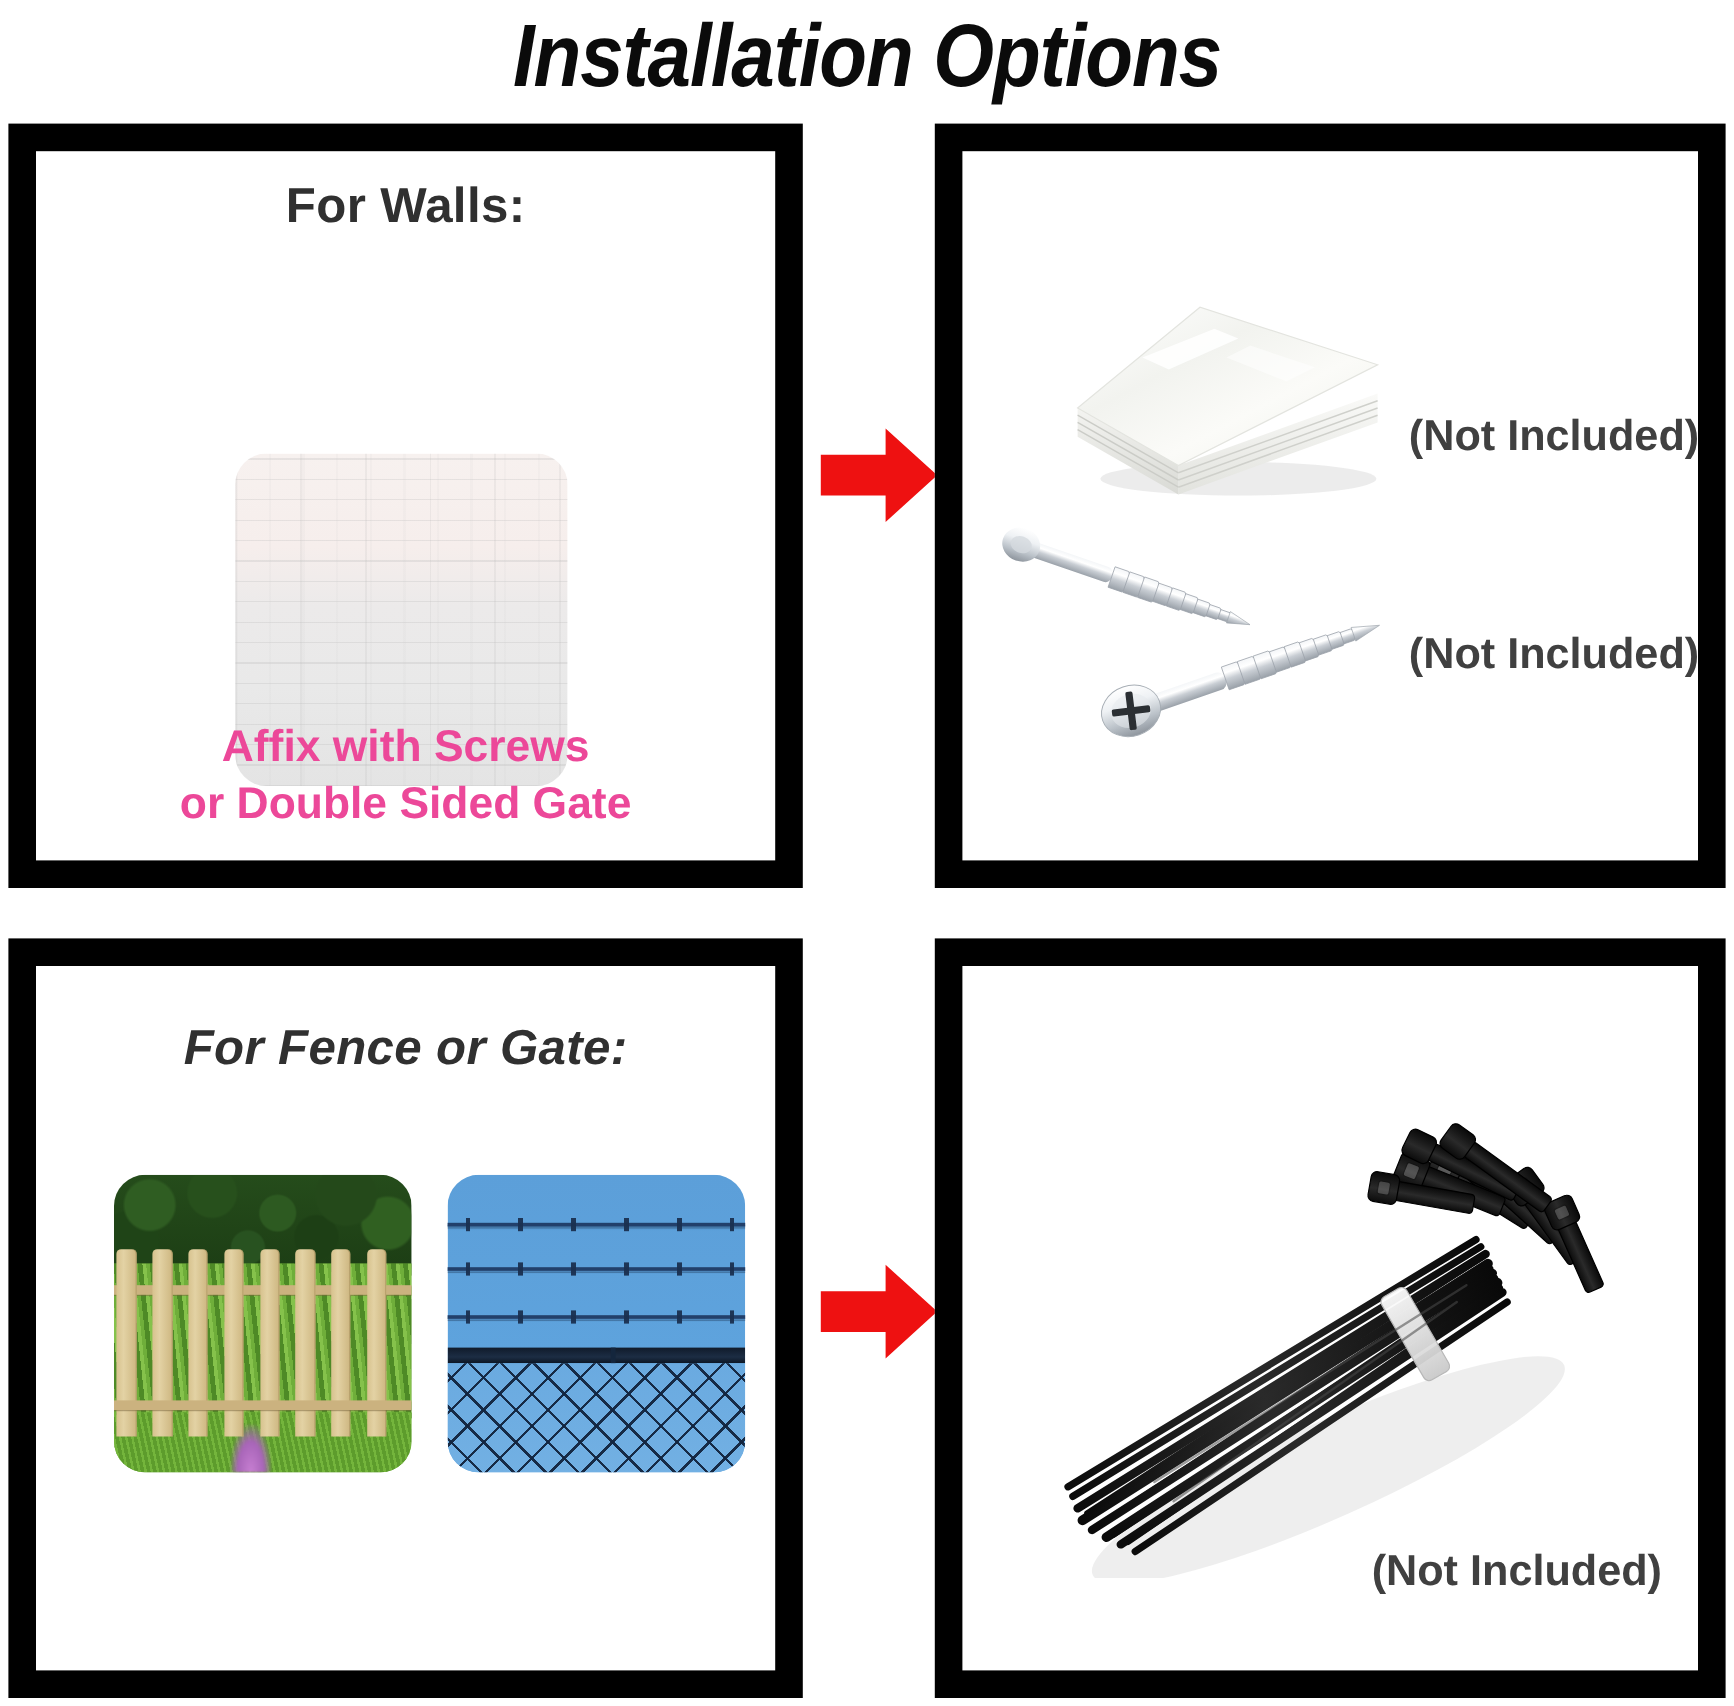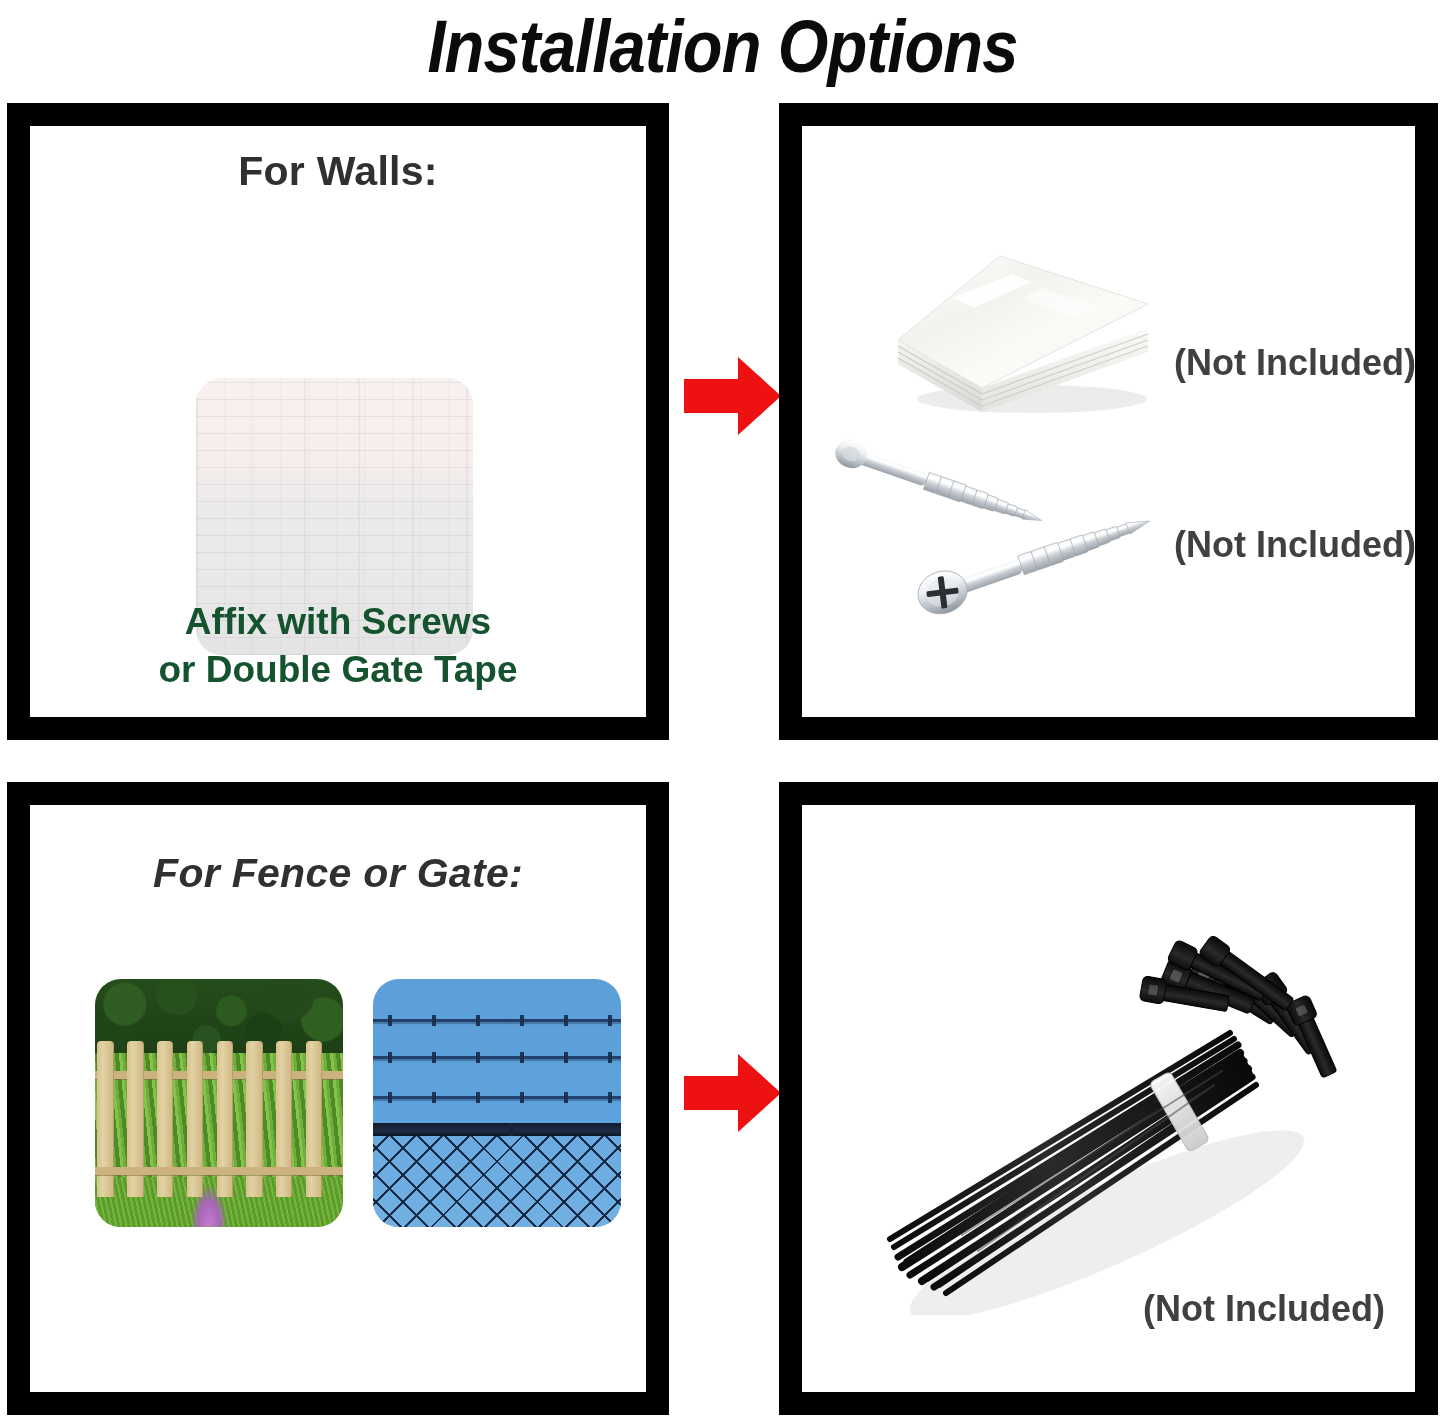--- a/index.html
+++ b/index.html
@@ -70,21 +70,21 @@
   #heading-walls { top: 22px; }
   #heading-fence { top: 45px; font-style: italic; }
 
   .panel-caption {
     position: absolute;
     left: 0;
     width: 100%;
     text-align: center;
     font-size: 37px;
     font-weight: bold;
-    color: #14532d;
+    color: #ec4899;
     line-height: 1.28;
   }
   #caption-walls { bottom: 24px; }
   #caption-fence { bottom: 42px; }
 
   .not-included {
     position: absolute;
     font-size: 36px;
     font-weight: bold;
     color: #404040;
@@ -269,21 +269,21 @@
 <div id="title">Installation Options</div>
 
 <div class="panel" id="panel-walls">
   <div class="panel-inner">
     <div class="panel-heading" id="heading-walls">For Walls:</div>
 
     <div id="wall-photo"></div>
 
     <div class="panel-caption" id="caption-walls">
       <div>Affix with Screws</div>
-      <div>or Double Gate Tape</div>
+      <div>or Double Sided Gate</div>
     </div>
   </div>
 </div>
 
 <div class="arrow" id="arrow-top">
   <svg viewBox="0 0 105 88" width="105" height="88" aria-hidden="true">
     <polygon points="4,27 58,27 58,5 101,44 58,83 58,61 4,61" fill="#EE1111"></polygon>
   </svg>
 </div>
 

